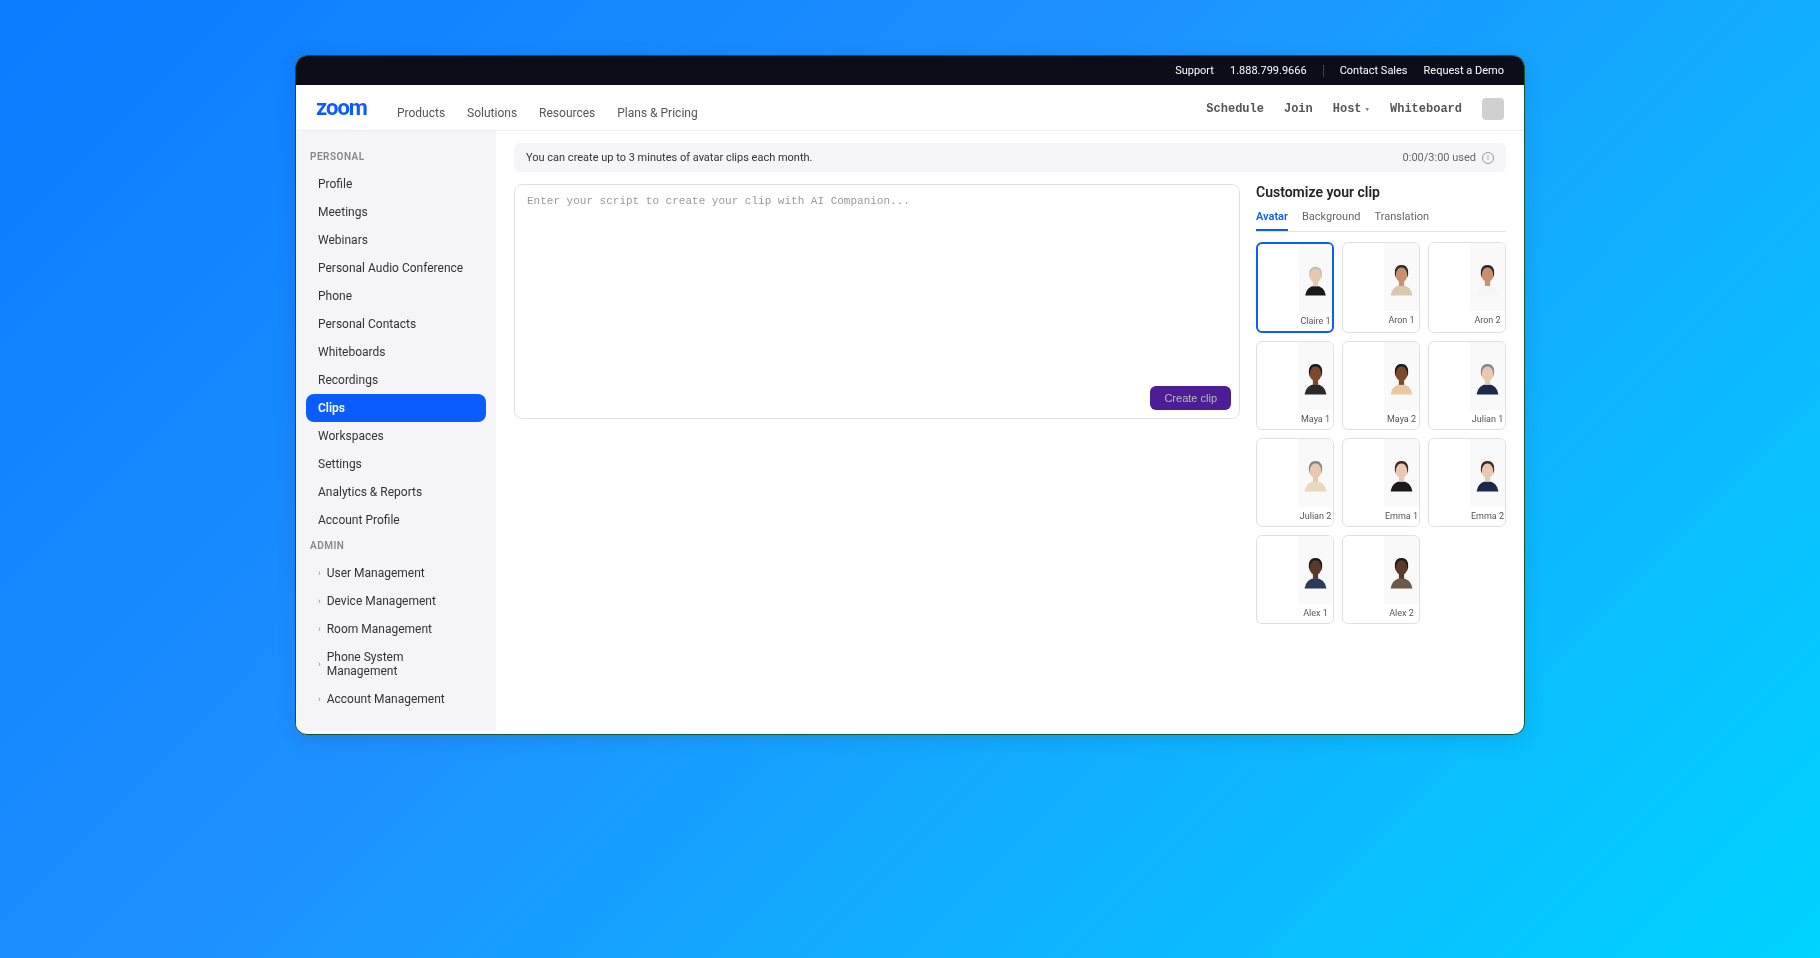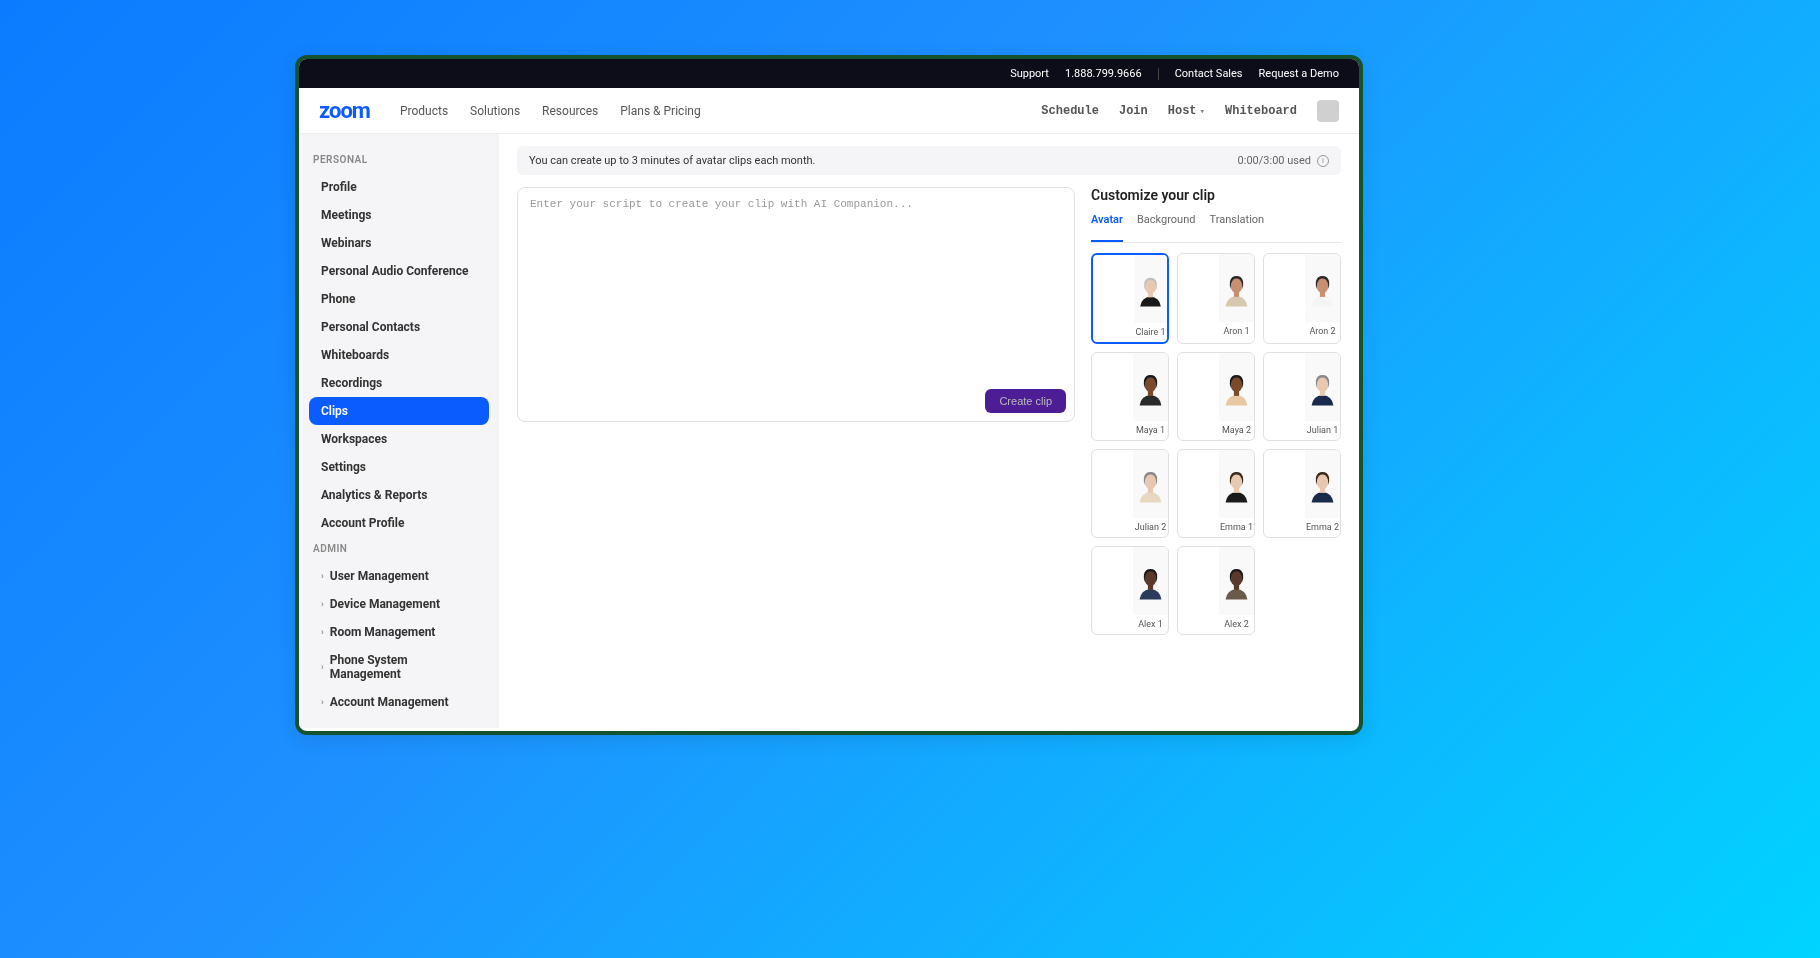--- a/index.html
+++ b/index.html
@@ -2,39 +2,39 @@
 <html><head>
 <meta charset="utf-8">
 <style>
 * { box-sizing: border-box; margin: 0; padding: 0; }
 body {
   font-family: -apple-system, BlinkMacSystemFont, "Segoe UI", Roboto, Helvetica, Arial, sans-serif;
   background: linear-gradient(135deg, #0a7cff 0%, #1e90ff 40%, #00d4ff 100%);
   width: 1820px; height: 958px; position: relative; overflow: hidden;
 }
 .browser-frame {
-  position: absolute; left: 295px; top: 55px; width: 1068px; height: 680px;
-  background: #fff; border-radius: 12px; border: 4px solid #14532d;
+  position: absolute; left: 295px; top: 55px; width: 1230px; height: 680px;
+  background: #fff; border-radius: 12px; border: 1px solid #14532d;
   overflow: hidden; box-shadow: 0 4px 20px rgba(0,0,0,0.1);
 }
 .topbar { background: #0d0d1a; color: #fff; display: flex; justify-content: flex-end; align-items: center; padding: 8px 20px; font-size: 11px; gap: 16px; }
 .topbar .divider { width: 1px; height: 12px; background: #444; }
 .topbar span { cursor: pointer; }
-.navbar { background: #fff; display: flex; align-items: center; padding: 10px 20px; border-bottom: 1px solid #eee; }
+.navbar { background: #fff; display: flex; align-items: flex-end; padding: 10px 20px; border-bottom: 1px solid #eee; }
 .logo { font-weight: 700; color: #0b5cff; font-size: 22px; letter-spacing: -1px; margin-right: 30px; }
 .nav-links { display: flex; gap: 22px; font-size: 12px; color: #555; }
 .nav-links span { cursor: pointer; }
 .nav-right { margin-left: auto; display: flex; align-items: center; gap: 20px; font-size: 12px; font-weight: 600; color: #555; font-family: Liberation Mono, monospace; }
 .nav-right .chevdown::after { content: "▾"; font-size: 9px; margin-left: 3px; color: #888; }
 .avatar-small { width: 22px; height: 22px; border-radius: 4px; background: #d0d0d0; }
 
 .content { display: flex; height: calc(100% - 78px); }
 .sidebar { width: 200px; background: #f5f5f7; padding: 14px 10px; overflow-y: auto; }
 .sidebar-heading { font-size: 10px; color: #888; font-weight: 600; letter-spacing: 0.5px; margin: 6px 0 8px 4px; }
-.sidebar-item { display: flex; align-items: center; font-size: 12px; color: #333; padding: 7px 12px; border-radius: 8px; cursor: pointer; font-weight: bold; }
+.sidebar-item { display: flex; align-items: center; font-size: 12px; color: #333; padding: 7px 12px; border-radius: 8px; cursor: pointer; }
 .sidebar-item.active { background: #0b5cff; color: #fff; font-weight: 600; }
 .sidebar-item .chev { font-size: 9px; margin-right: 6px; color: #888; }
 
 .main { flex: 1; padding: 12px 18px; overflow-y: auto; }
 .breadcrumb { font-size: 11px; color: #888; margin-bottom: 8px; }
 .breadcrumb .bc-link { color: #0b5cff; cursor: pointer; }
 .breadcrumb .bc-sep { margin: 0 6px; color: #aaa; }
 .notice { background: #f5f5f7; border-radius: 6px; padding: 8px 12px; display: flex; align-items: center; font-size: 11px; color: #333; margin-bottom: 12px; }
 .notice .usage { margin-left: auto; color: #666; display: flex; align-items: center; gap: 6px; }
 .info-icon { width: 12px; height: 12px; border: 1px solid #999; border-radius: 50%; display: inline-flex; align-items: center; justify-content: center; font-size: 8px; color: #999; }
@@ -45,21 +45,21 @@
 .badge { position: absolute; top: 6px; right: 6px; background: #888; color: #fff; font-size: 7px; padding: 3px 6px; border-radius: 3px; letter-spacing: 0.3px; }
 .avatar-preview { position: absolute; left: 50%; bottom: 0; transform: translateX(-50%); }
 .script-box { border: 1px solid #e0e0e0; border-radius: 8px; height: 235px; position: relative; }
 .script-box textarea { width: 100%; height: 100%; border: none; resize: none; padding: 10px 12px; font-size: 11px; color: #333; background: transparent; outline: none; font-family: Liberation Mono, monospace; }
 .script-box textarea::placeholder { color: #999; }
 .create-btn { position: absolute; bottom: 8px; right: 8px; background: #4c1d95; color: #bbb; border: none; padding: 6px 14px; border-radius: 6px; font-size: 11px; cursor: pointer; }
 
 .right-col { width: 250px; }
 .customize-title { font-size: 14px; font-weight: 600; color: #222; margin-bottom: 10px; }
 .tabs { display: flex; gap: 14px; border-bottom: 1px solid #e5e5e5; margin-bottom: 10px; }
-.tab { font-size: 11px; color: #666; padding-bottom: 14px; cursor: pointer; }
+.tab { font-size: 11px; color: #666; padding-bottom: 6px; cursor: pointer; }
 .tab.active { color: #0b5cff; border-bottom: 2px solid #0b5cff; font-weight: 600; }
 .avatar-grid { display: grid; grid-template-columns: repeat(3, 1fr); gap: 8px; }
 .avatar-card { border: 1px solid #e0e0e0; border-radius: 6px; overflow: hidden; background: #fff; cursor: pointer; display: flex; flex-direction: column; align-items: center; padding-left: 41px; }
 .avatar-card.selected { border: 2px solid #0b5cff; }
 .avatar-card .thumb { width: 100%; height: 68px; background: #f9f9f9; display: flex; align-items: flex-end; justify-content: center; overflow: hidden; }
 .avatar-card .label { font-size: 9px; color: #555; padding: 4px 0 5px; text-align: center; }
 
 
 .person { display: block; }
 </style>

